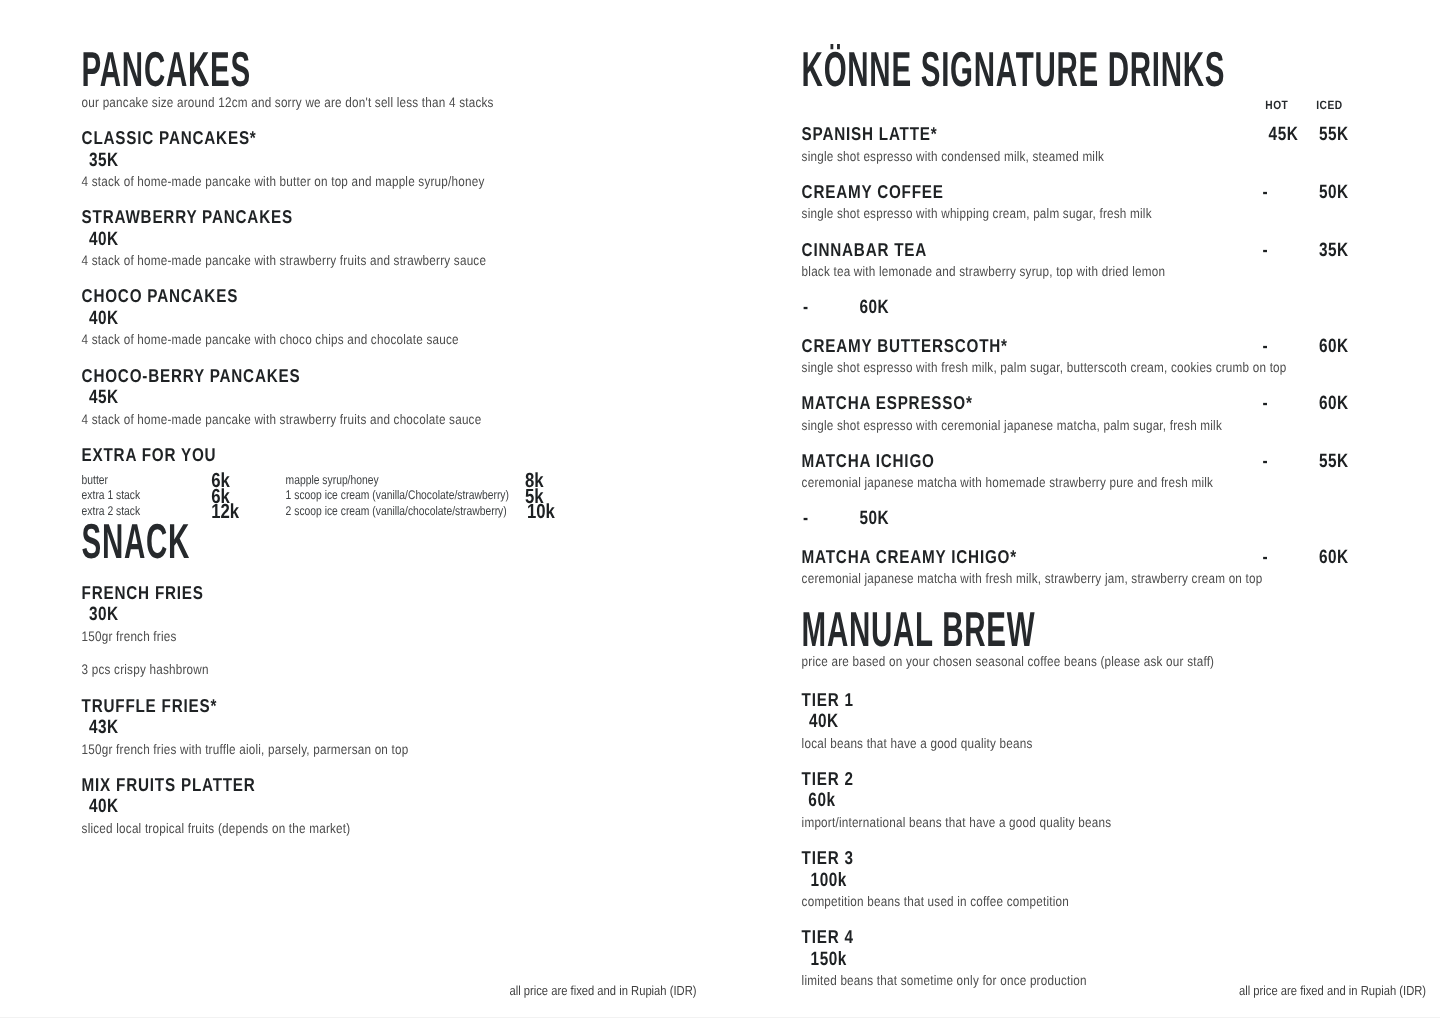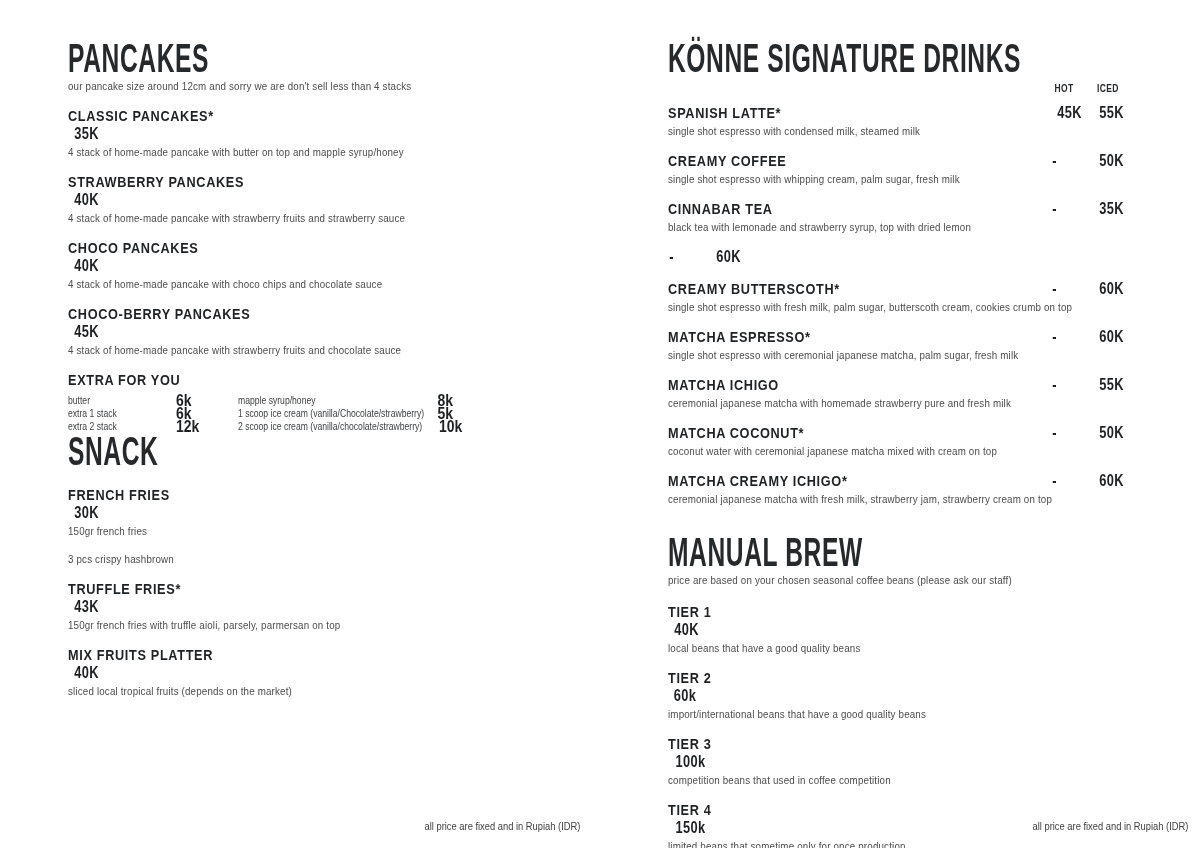--- a/index.html
+++ b/index.html
@@ -68,21 +68,21 @@
   .cell.iced { width:35px; }
   .cell .pr { font-size:16px; }
   .hdr-label {
     font-size:10px; font-weight:700; color:#26292c; letter-spacing:0.5px;
     display:inline-block; transform:scaleX(0.85); transform-origin:100% 50%; white-space:nowrap;
   }
   .sig-items { margin-top:6px; }
   .mi-row { display:flex; align-items:flex-start; }
   .mi-main { flex:1; min-width:0; }
 
-  .sec-brew { margin-top:28px; }
+  .sec-brew { margin-top:16px; }
   .sec-brew .items { margin-top:16px; }
 
   .footer {
     position:absolute; top:820px; font-size:11px; color:#3f3f3f; line-height:13px;
     white-space:nowrap; transform:scaleX(0.85); transform-origin:100% 0;
   }
   .footer-left  { right:620px; }
   .footer-right { right:12px; }
 </style>
 </head>
@@ -272,26 +272,20 @@
                 </div>
               <div class="subtle">ceremonial japanese matcha with homemade strawberry pure and fresh milk</div>
             </div>
             <div class="cell hot"><span class="pr">-</span></div>
             <div class="cell iced"><span class="pr">55K</span></div>
           </div>
         </div>
 
         <div class="mi">
           <div class="mi-row">
-            <div class="mi-main">
-              <div class="mi-head">
-                  <span class="nm">MATCHA COCONUT*</span>
-                </div>
-              <div class="subtle">coconut water with ceremonial japanese matcha mixed with cream on top</div>
-            </div>
             <div class="cell hot"><span class="pr">-</span></div>
             <div class="cell iced"><span class="pr">50K</span></div>
           </div>
         </div>
 
         <div class="mi">
           <div class="mi-row">
             <div class="mi-main">
               <div class="mi-head">
                   <span class="nm">MATCHA CREAMY ICHIGO*</span>

